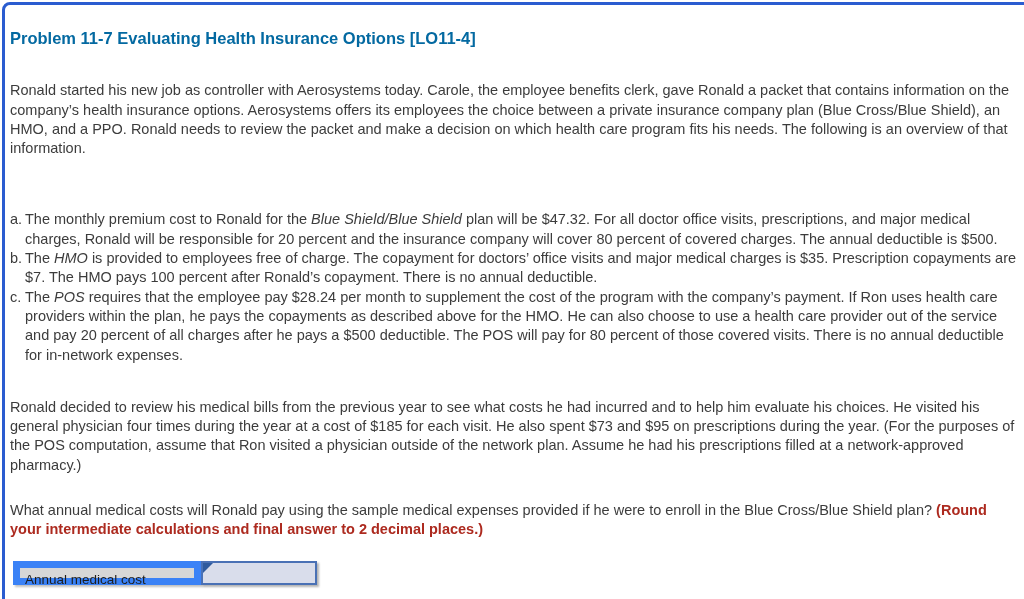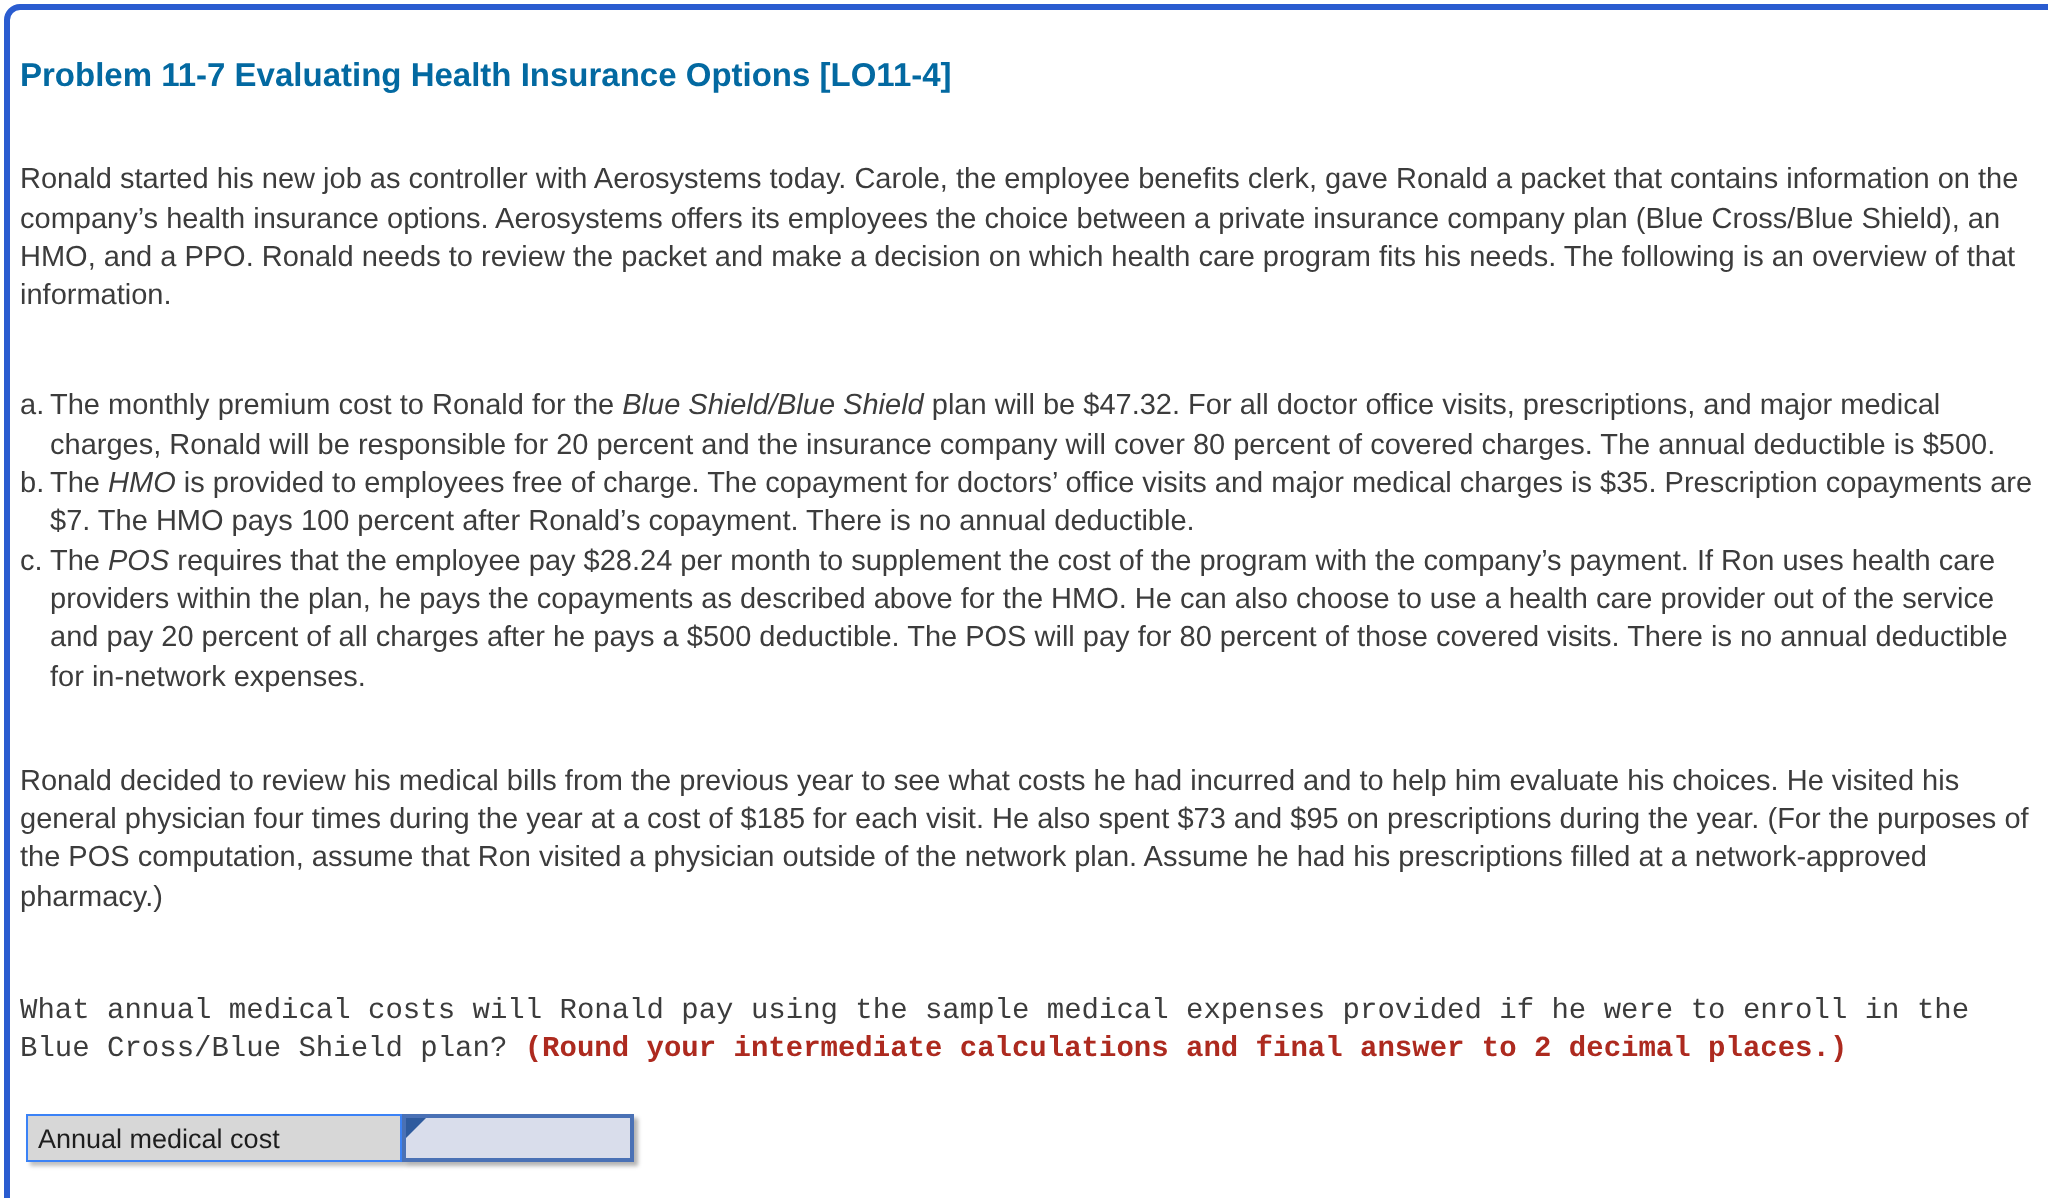--- a/index.html
+++ b/index.html
@@ -23,42 +23,42 @@
     font-size: 14.5px;
     line-height: 19.3px;
   }
   .title {
     font-size: 16.5px;
     font-weight: bold;
     color: #0369a1;
     margin-bottom: 33px;
   }
   .para { margin-bottom: 0; }
-  .intro { margin-bottom: 36px; }
+  .intro { margin-bottom: 52px; }
   .list { margin-bottom: 33px; }
   .list-item { display: flex; }
   .list-item .marker { flex: 0 0 15px; }
   .list-item .li-text { flex: 1; }
-  .review { margin-bottom: 38px; }
-  .question { margin-bottom: 21px; font-family: Liberation Mono, monospace; }
+  .review { margin-bottom: 26px; }
+  .question { margin-bottom: 21px; }
   .em { font-style: italic; }
   .red-bold {
     color: #ad2a1f;
     font-weight: bold;
   }
   .answer-row {
     display: flex;
     margin-left: 3px;
     align-items: stretch;
   }
   .answer-label-cell {
     width: 188px;
     height: 24px;
     background: #d7d7d7;
-    border: 1px solid #3b82f6;
+    border: 7px solid #3b82f6;
     box-shadow: 2px 2px 2px rgba(0,0,0,0.25);
     font-size: 13.5px;
     color: #1e1e1e;
     padding: 4px 5px 0 5px;
     line-height: 15px;
   }
   .answer-input-cell {
     position: relative;
     width: 116px;
     height: 24px;

